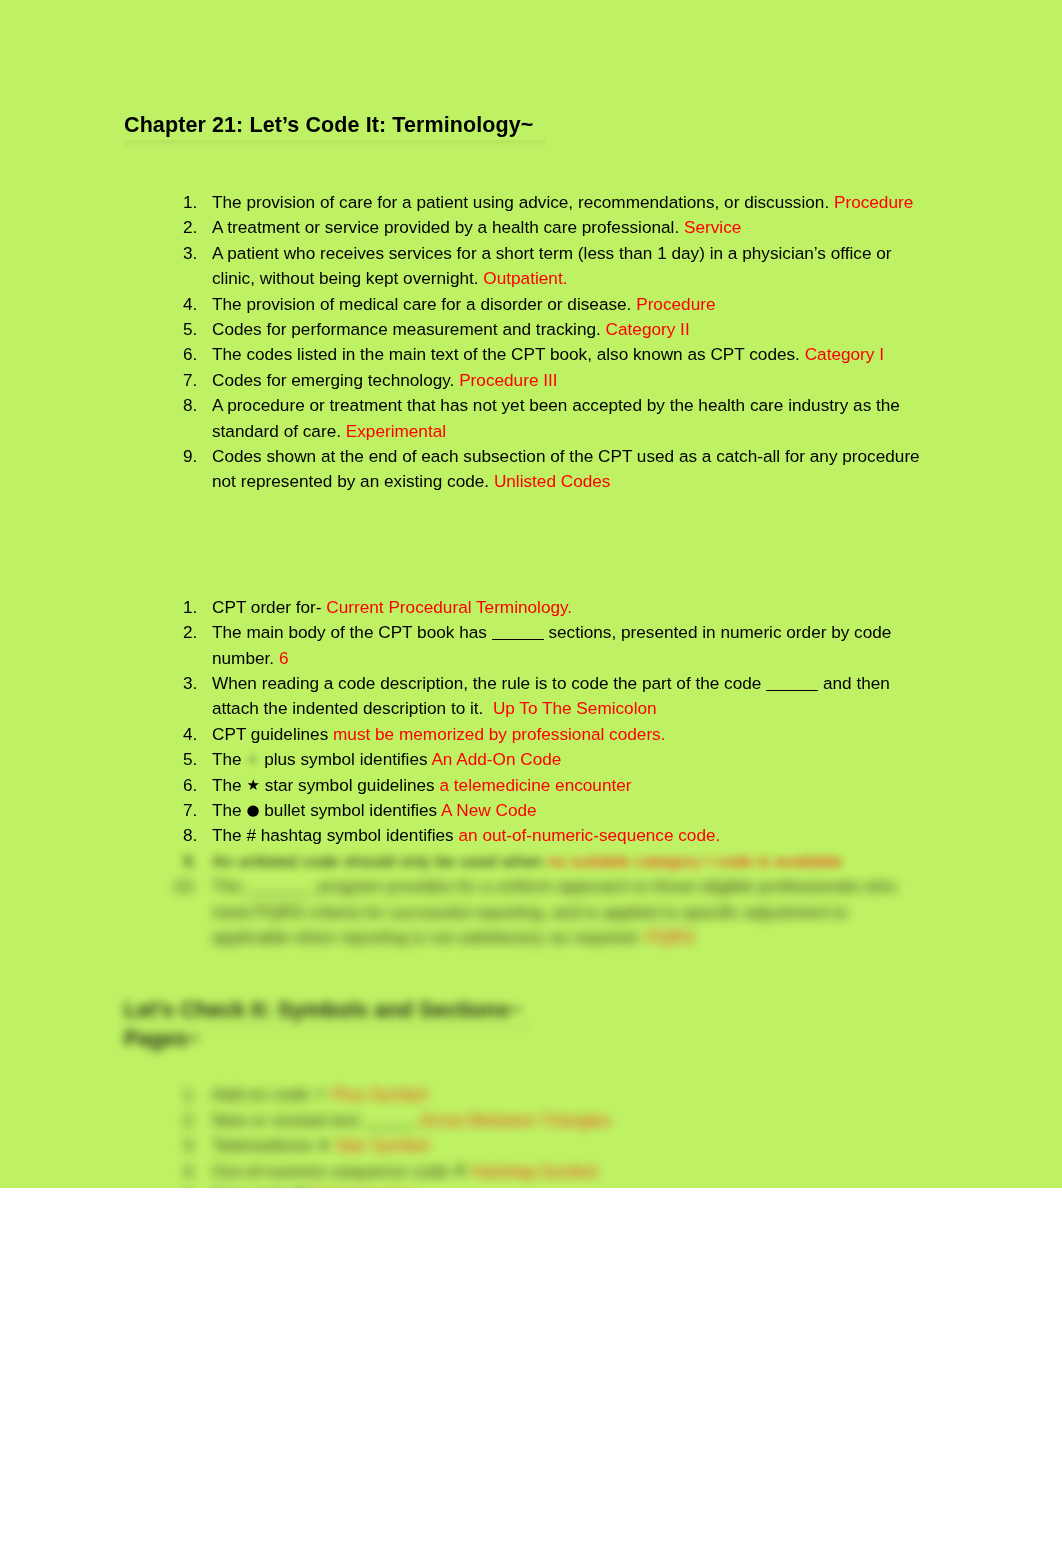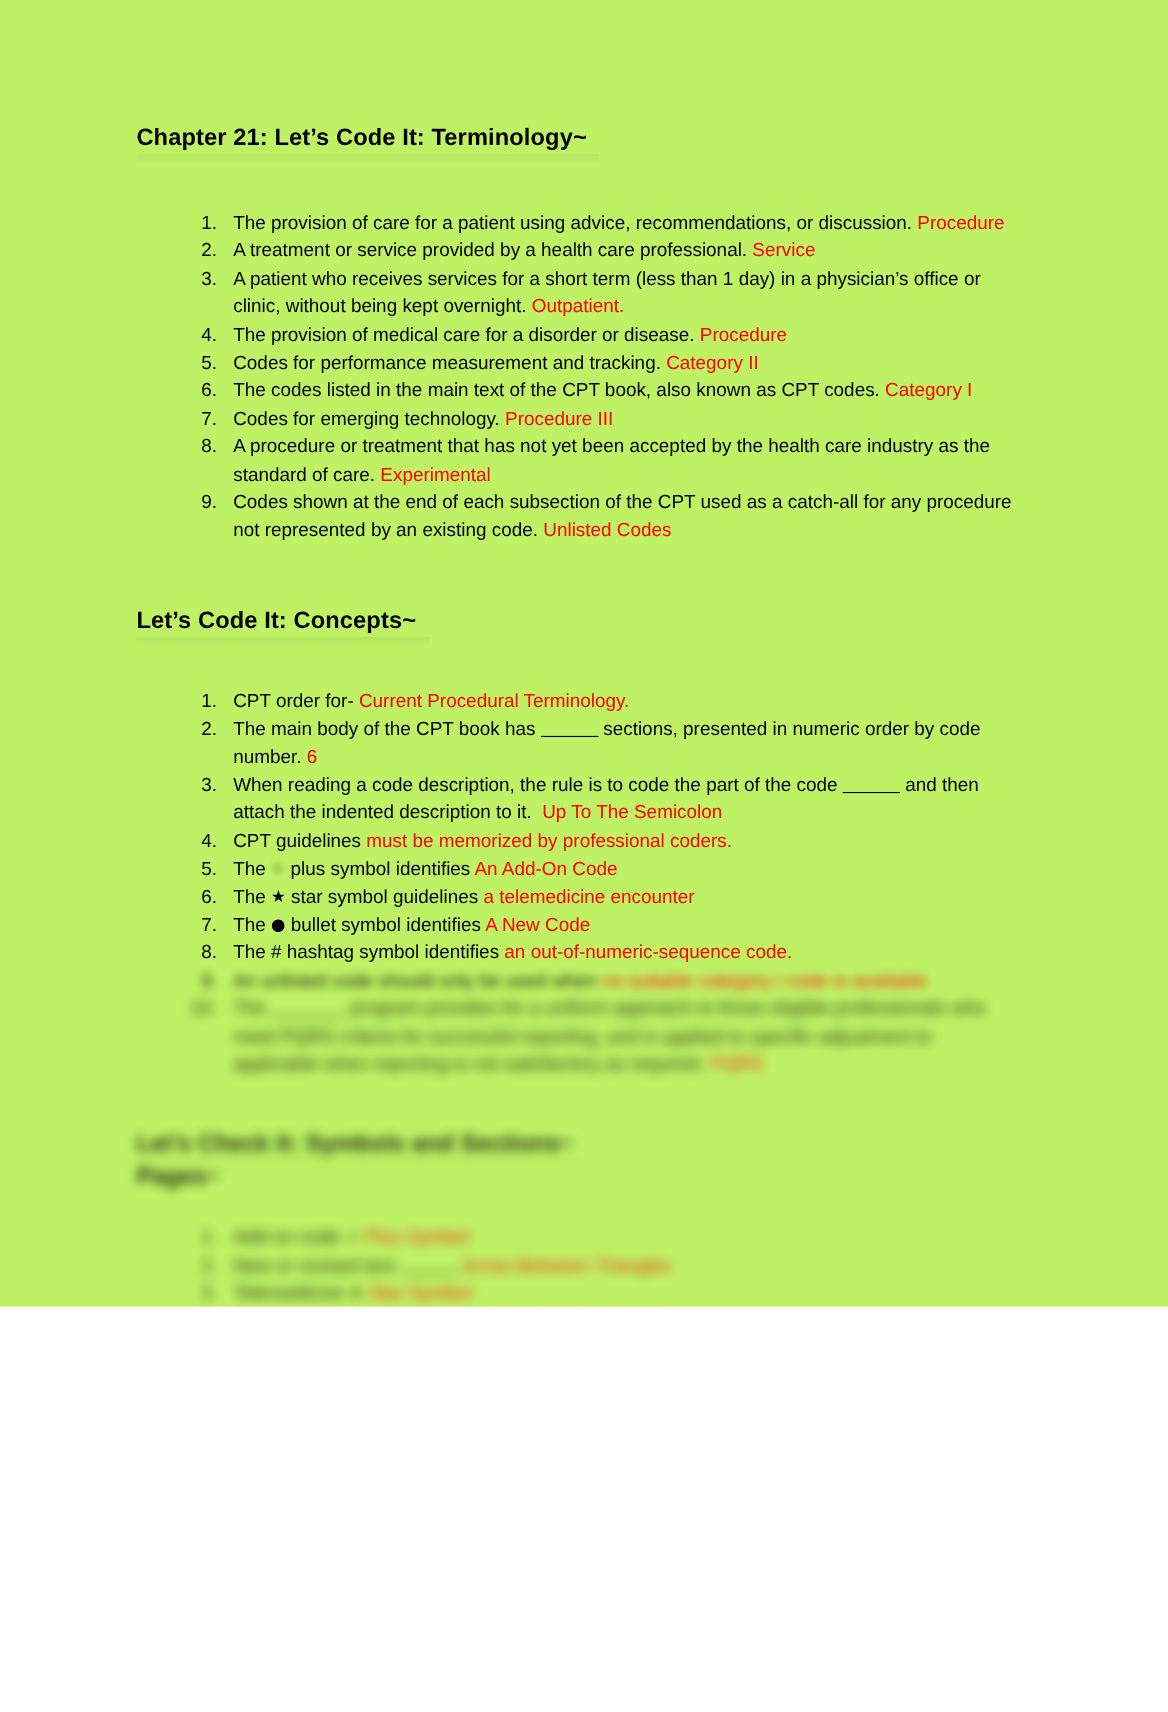--- a/index.html
+++ b/index.html
@@ -155,21 +155,20 @@
       </li>
       <li>
         <span> Codes shown at the end of each subsection of the CPT used as a catch-all for any procedure not represented by an existing code.</span>
         <span class="ans">Unlisted Codes</span>
       </li>
     </ol>
 
     <div class="gap-b"></div>
 
     
-    <h1 class="doc-heading">Let’s Code It: Concepts~</h1>
 
     <div class="gap-c"></div>
 
     
     <ol class="qlist">
       <li>
         <span>CPT order for-</span>
         <span class="ans">Current Procedural Terminology.</span>
       </li>
       <li>

